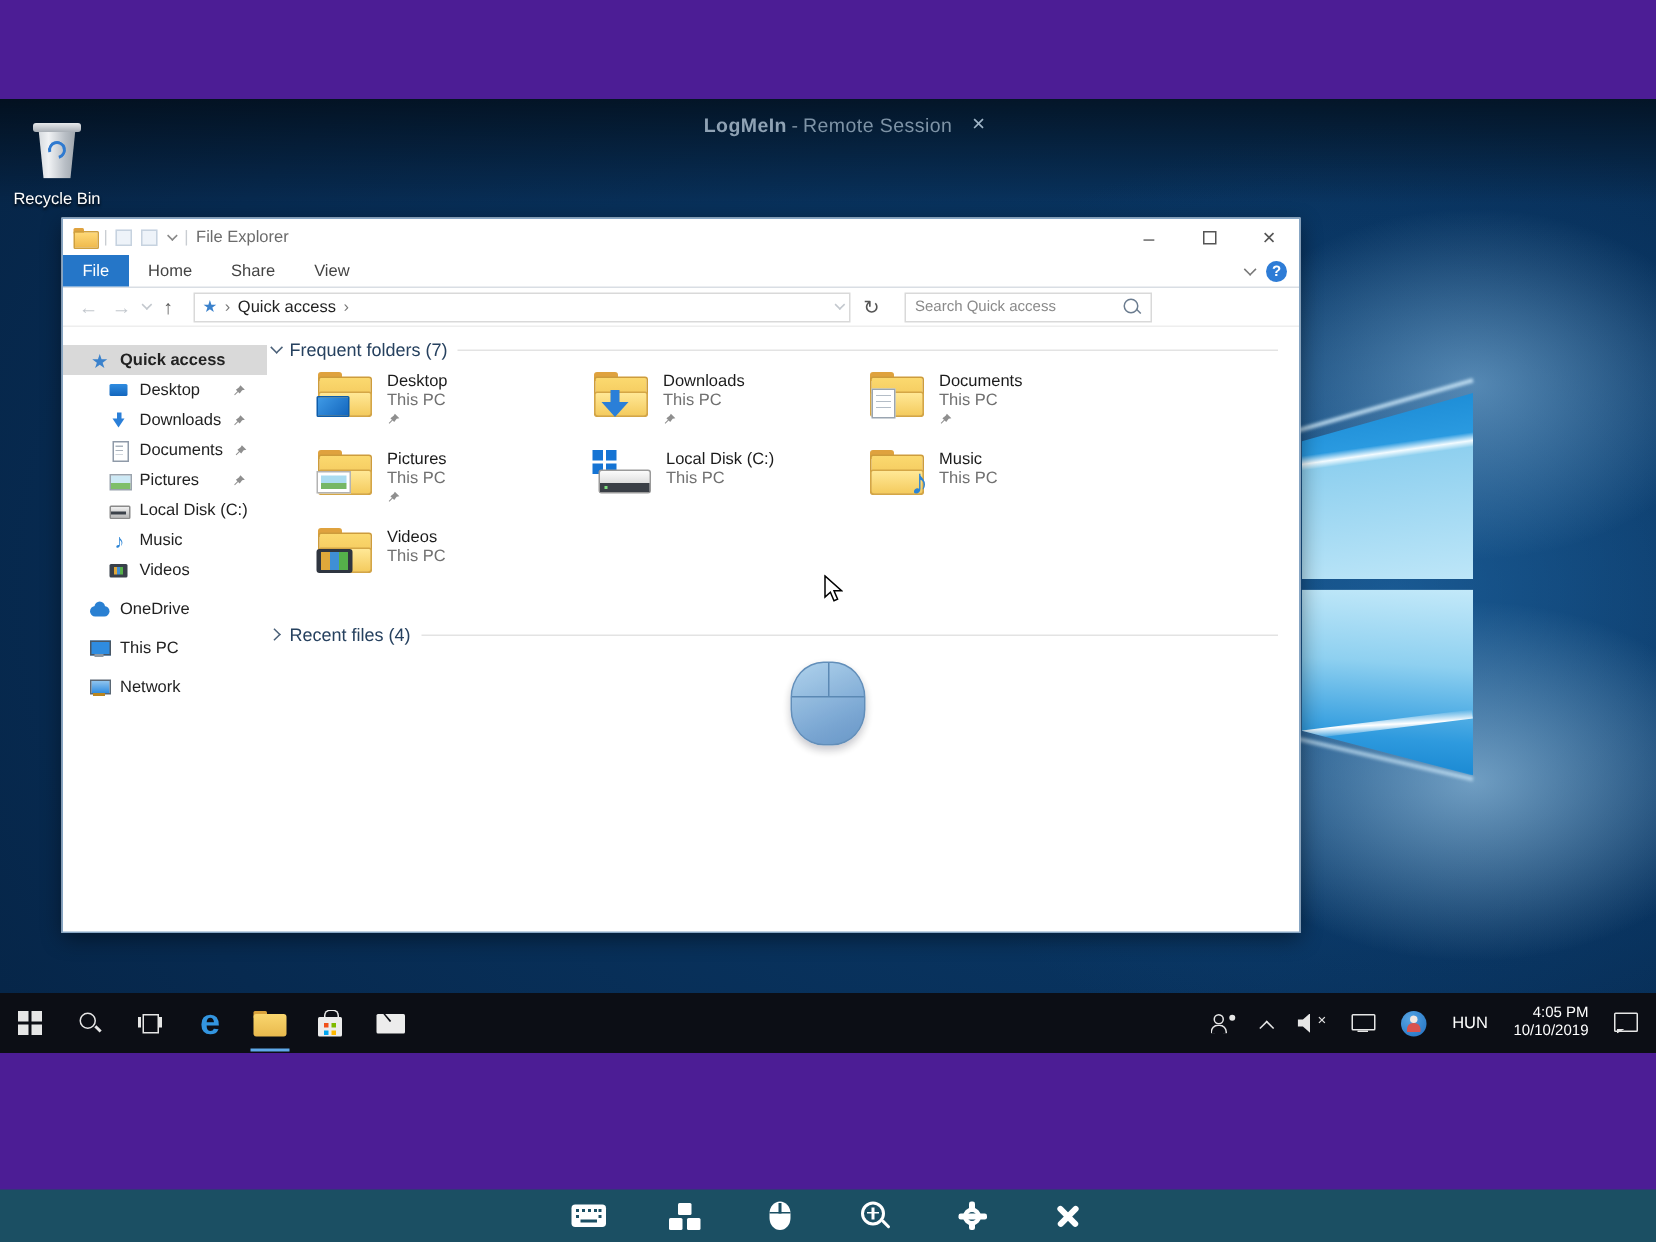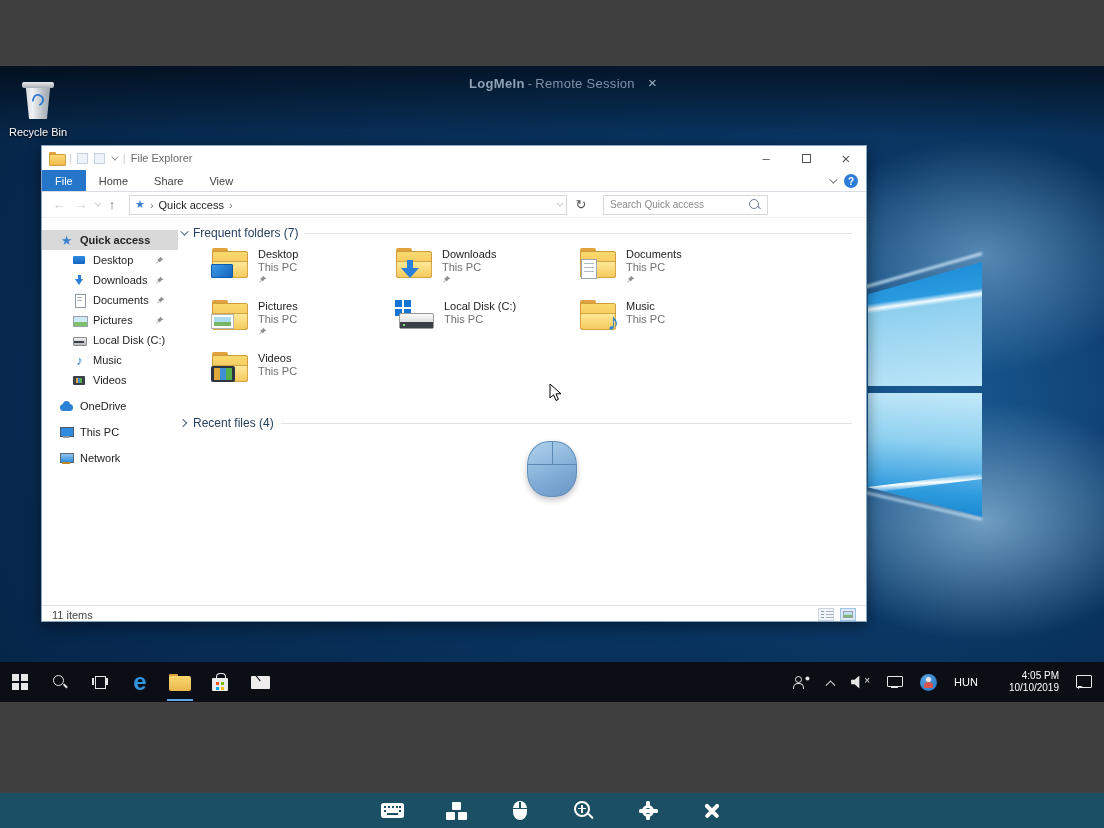--- a/index.html
+++ b/index.html
@@ -1,18 +1,18 @@
 <!DOCTYPE html>
 <html><head>
 <meta charset="utf-8">
 <style>
   * { margin:0; padding:0; box-sizing:border-box; }
   html,body { background:#000; }
   body { font-family:"Liberation Sans", sans-serif; }
-  .screen { position:relative; width:1104px; height:828px; background:#404040; overflow:hidden; }
+  .screen { position:relative; width:1104px; height:828px; background:#4c1d95; overflow:hidden; }
 
   
   .lm-header { position:absolute; top:76px; left:0; width:100%; height:22px; z-index:50; }
   .lm-title { position:absolute; left:0; right:0; text-align:center; font-size:13px; letter-spacing:.3px; }
   .lm-brand { color:#8fa2b4; font-weight:bold; }
   .lm-dash { color:#7b8ea0; margin:0 3px; }
   .lm-sub { color:#7e93a6; }
   .lm-close { position:absolute; left:648px; top:-2px; color:#9fb4c6; font-size:15px; cursor:default; }
 
   
@@ -209,21 +209,21 @@
   .tb-vol::before { content:""; position:absolute; left:0; top:0; width:11px; height:13px; background:#e6e6e6;
     clip-path:polygon(0 32%, 32% 32%, 75% 0, 75% 100%, 32% 68%, 0 68%); }
   .tb-vol::after { content:"×"; position:absolute; right:0; top:-1px; color:#e6e6e6; font-size:10px; }
   .tb-net { position:relative; width:16px; height:13px; }
   .tb-net::before { content:""; position:absolute; left:0; top:0; width:14px; height:9px; border:1.4px solid #e6e6e6; border-radius:1px; }
   .tb-net::after { content:""; position:absolute; left:4px; top:11px; width:7px; height:1.5px; background:#e6e6e6; }
   .tb-lmi { position:relative; width:17px; height:17px; border-radius:50%; background:radial-gradient(circle at 35% 30%, #57a5e4, #1f6fc0); }
   .tb-lmi::before { content:""; position:absolute; left:6px; top:3px; width:5px; height:5px; background:#f5e9e2; border-radius:50%; }
   .tb-lmi::after { content:""; position:absolute; left:4px; top:8px; width:9px; height:6px; background:#d9534f; border-radius:4px 4px 0 0; }
   .tb-lang { color:#fff; font-size:11px; }
-  .tb-clock { color:#fff; font-size:10px; line-height:12px; text-align:right;margin-left:14px; }
+  .tb-clock { color:#fff; font-size:10px; line-height:12px; text-align:right; }
   .tb-ac { position:relative; width:16px; height:14px; }
   .tb-ac::before { content:""; position:absolute; left:0; top:0; width:14px; height:11px; border:1.4px solid #e6e6e6; border-radius:1px; }
   .tb-ac::after { content:""; position:absolute; left:2px; top:11px; width:5px; height:3px; background:#e6e6e6; clip-path:polygon(0 0,100% 0,0 100%); }
 
   
   .ctrlbar { position:absolute; top:793px; left:0; width:1104px; height:35px; background:#1b4f63;
     display:flex; align-items:center; justify-content:center; gap:38px; z-index:70; }
   .ctrl-btn { width:26px; height:26px; display:flex; align-items:center; justify-content:center; }
   .ic-kbd { position:relative; width:23px; height:15px; background:#fff; border-radius:2.5px; }
   .ic-kbd .keys { position:absolute; left:3px; top:3px; width:2px; height:2px; background:#1b4f63;
@@ -495,27 +495,20 @@
           </div>
 
           <div class="sec-head" style="margin-top:12px;">
             <span class="sec-chev chev-right"></span>
             <span class="sec-label">Recent files (4)</span>
             <span class="sec-rule"></span>
           </div>
         </div>
       </div>
 
-      <div class="statusbar">
-        <span class="status-text">11 items</span>
-        <span class="status-views">
-          <span class="view-ic view-details"></span>
-          <span class="view-ic view-thumb active"></span>
-        </span>
-      </div>
     </div>
 
     <div class="mouse-overlay"></div>
     <svg class="cursor" width="13" height="19" viewBox="0 0 13 19">
       <polygon points="1,1 1,15 4.6,11.8 7,17.5 9.4,16.4 7,10.8 12,10.8" fill="#fff" stroke="#000" stroke-width="1"></polygon>
     </svg>
   </div>
 
   <div class="taskbar">
     <div class="tb-left">

